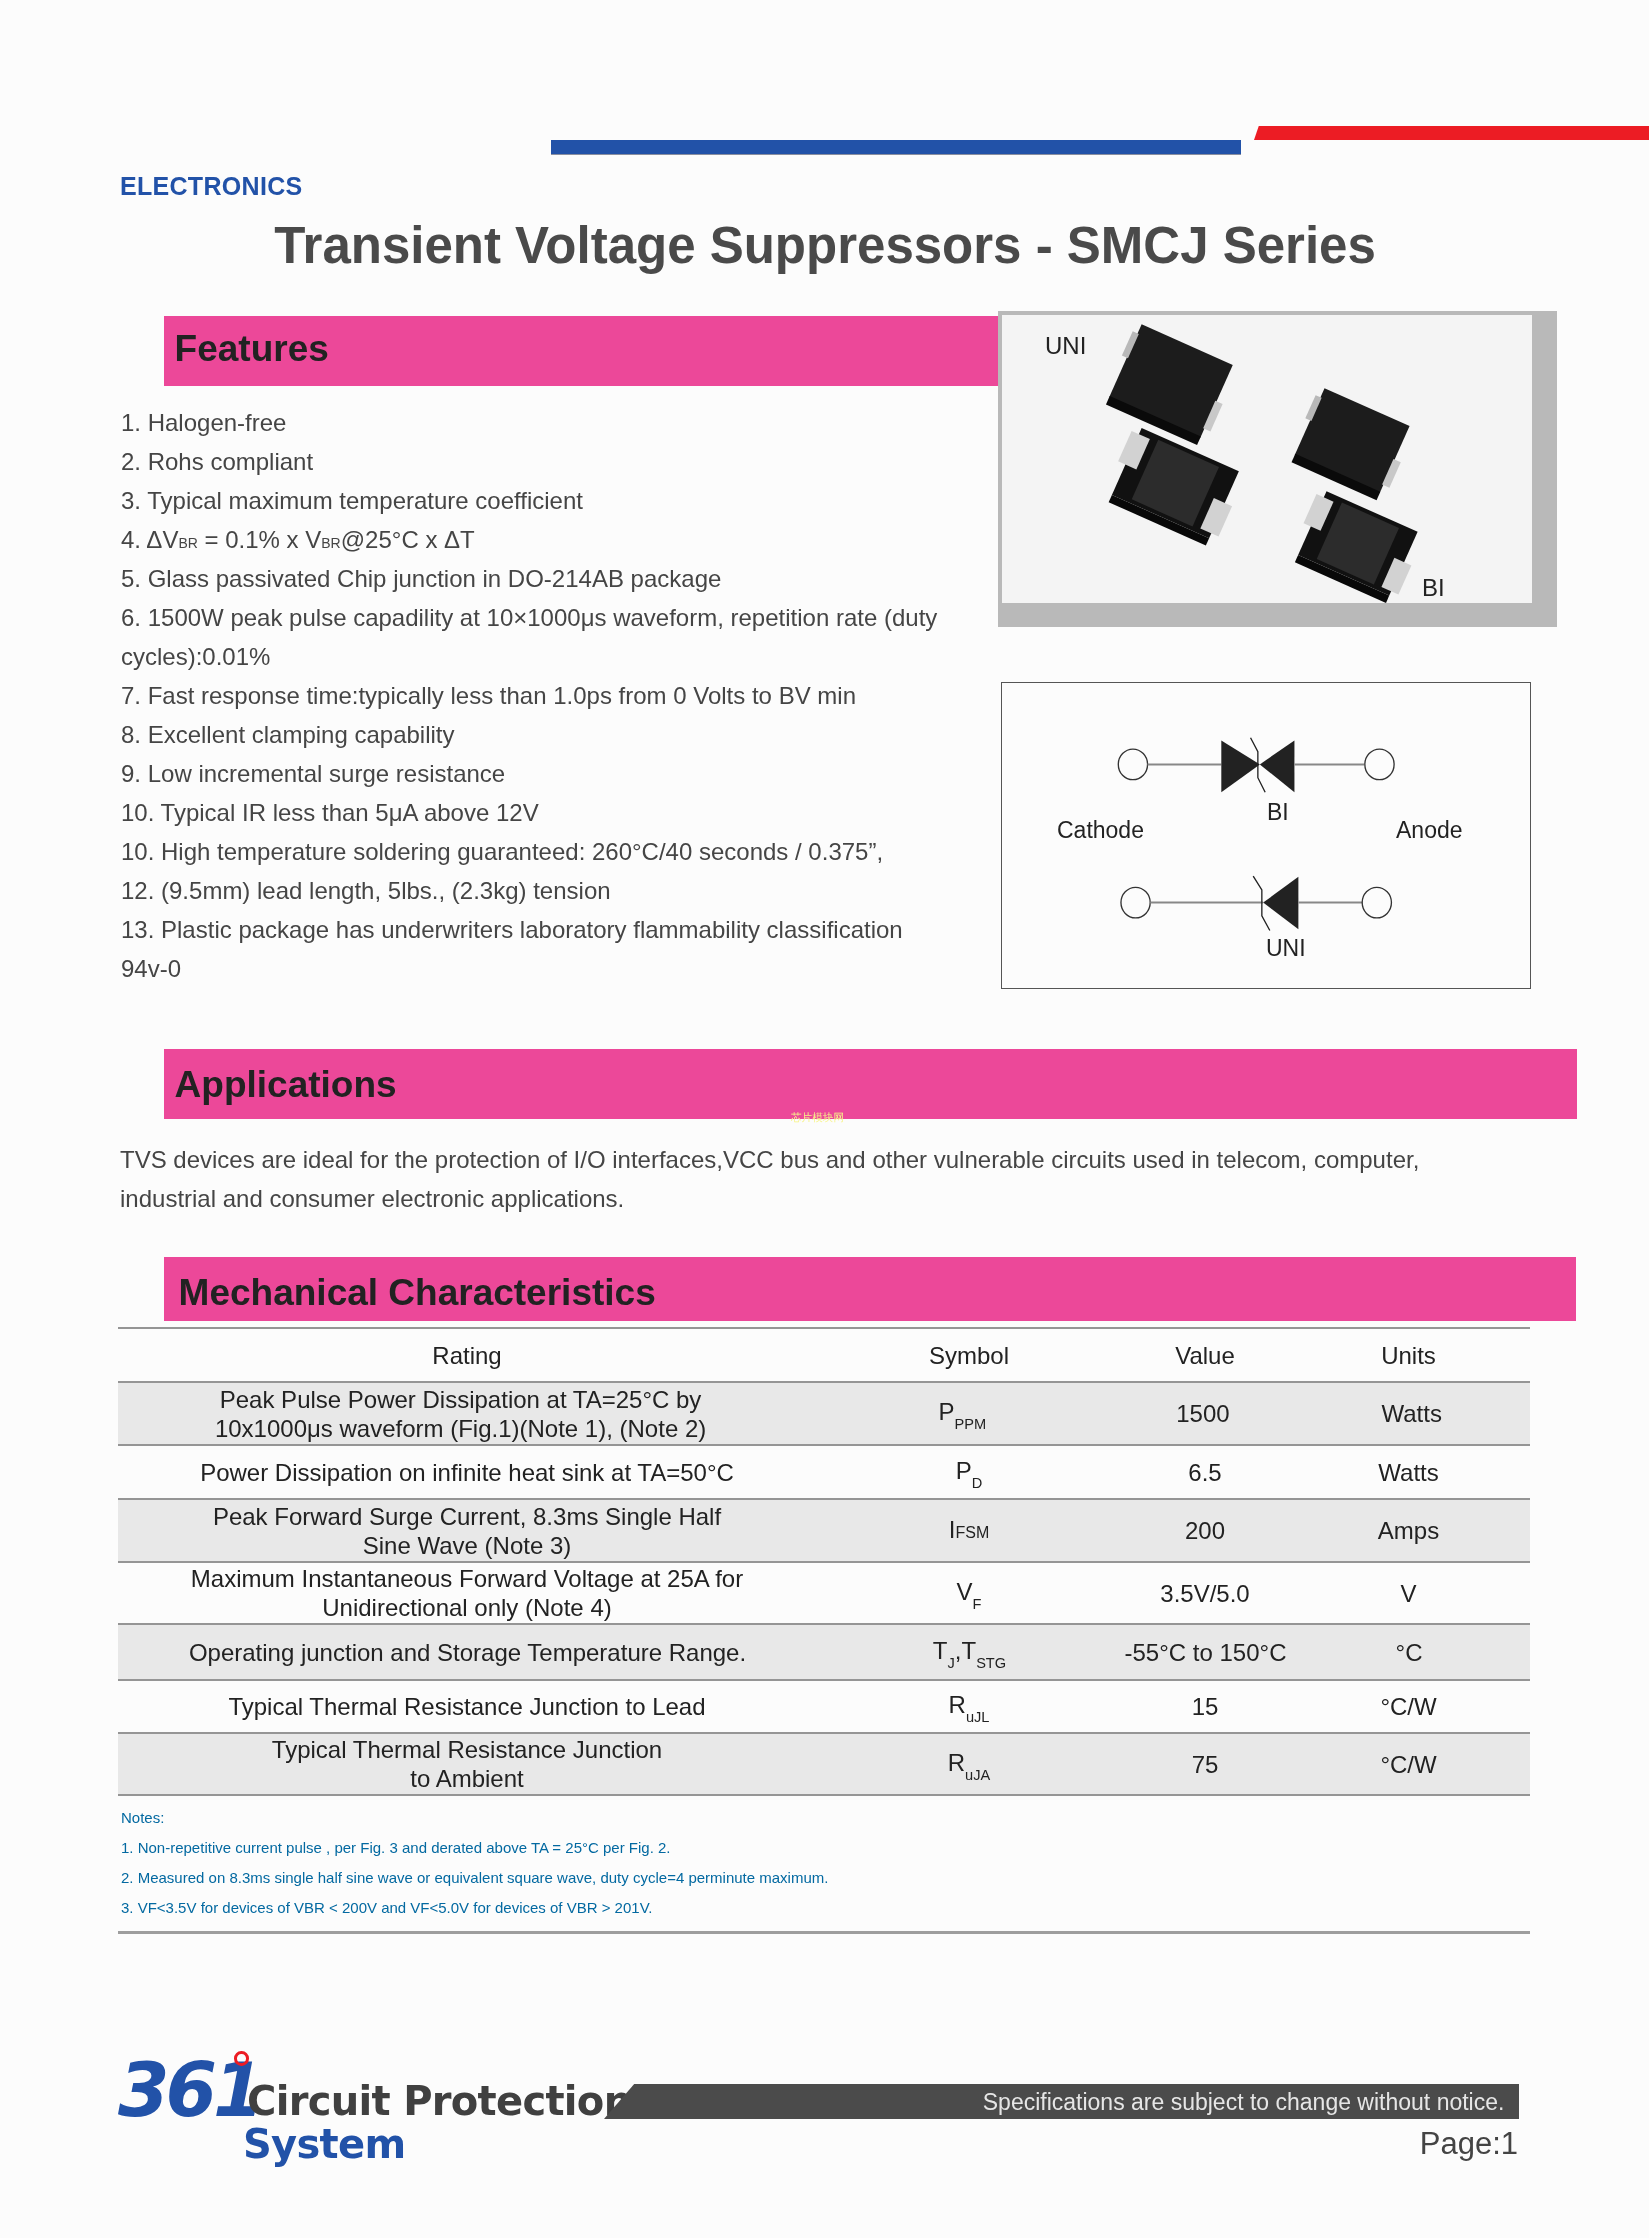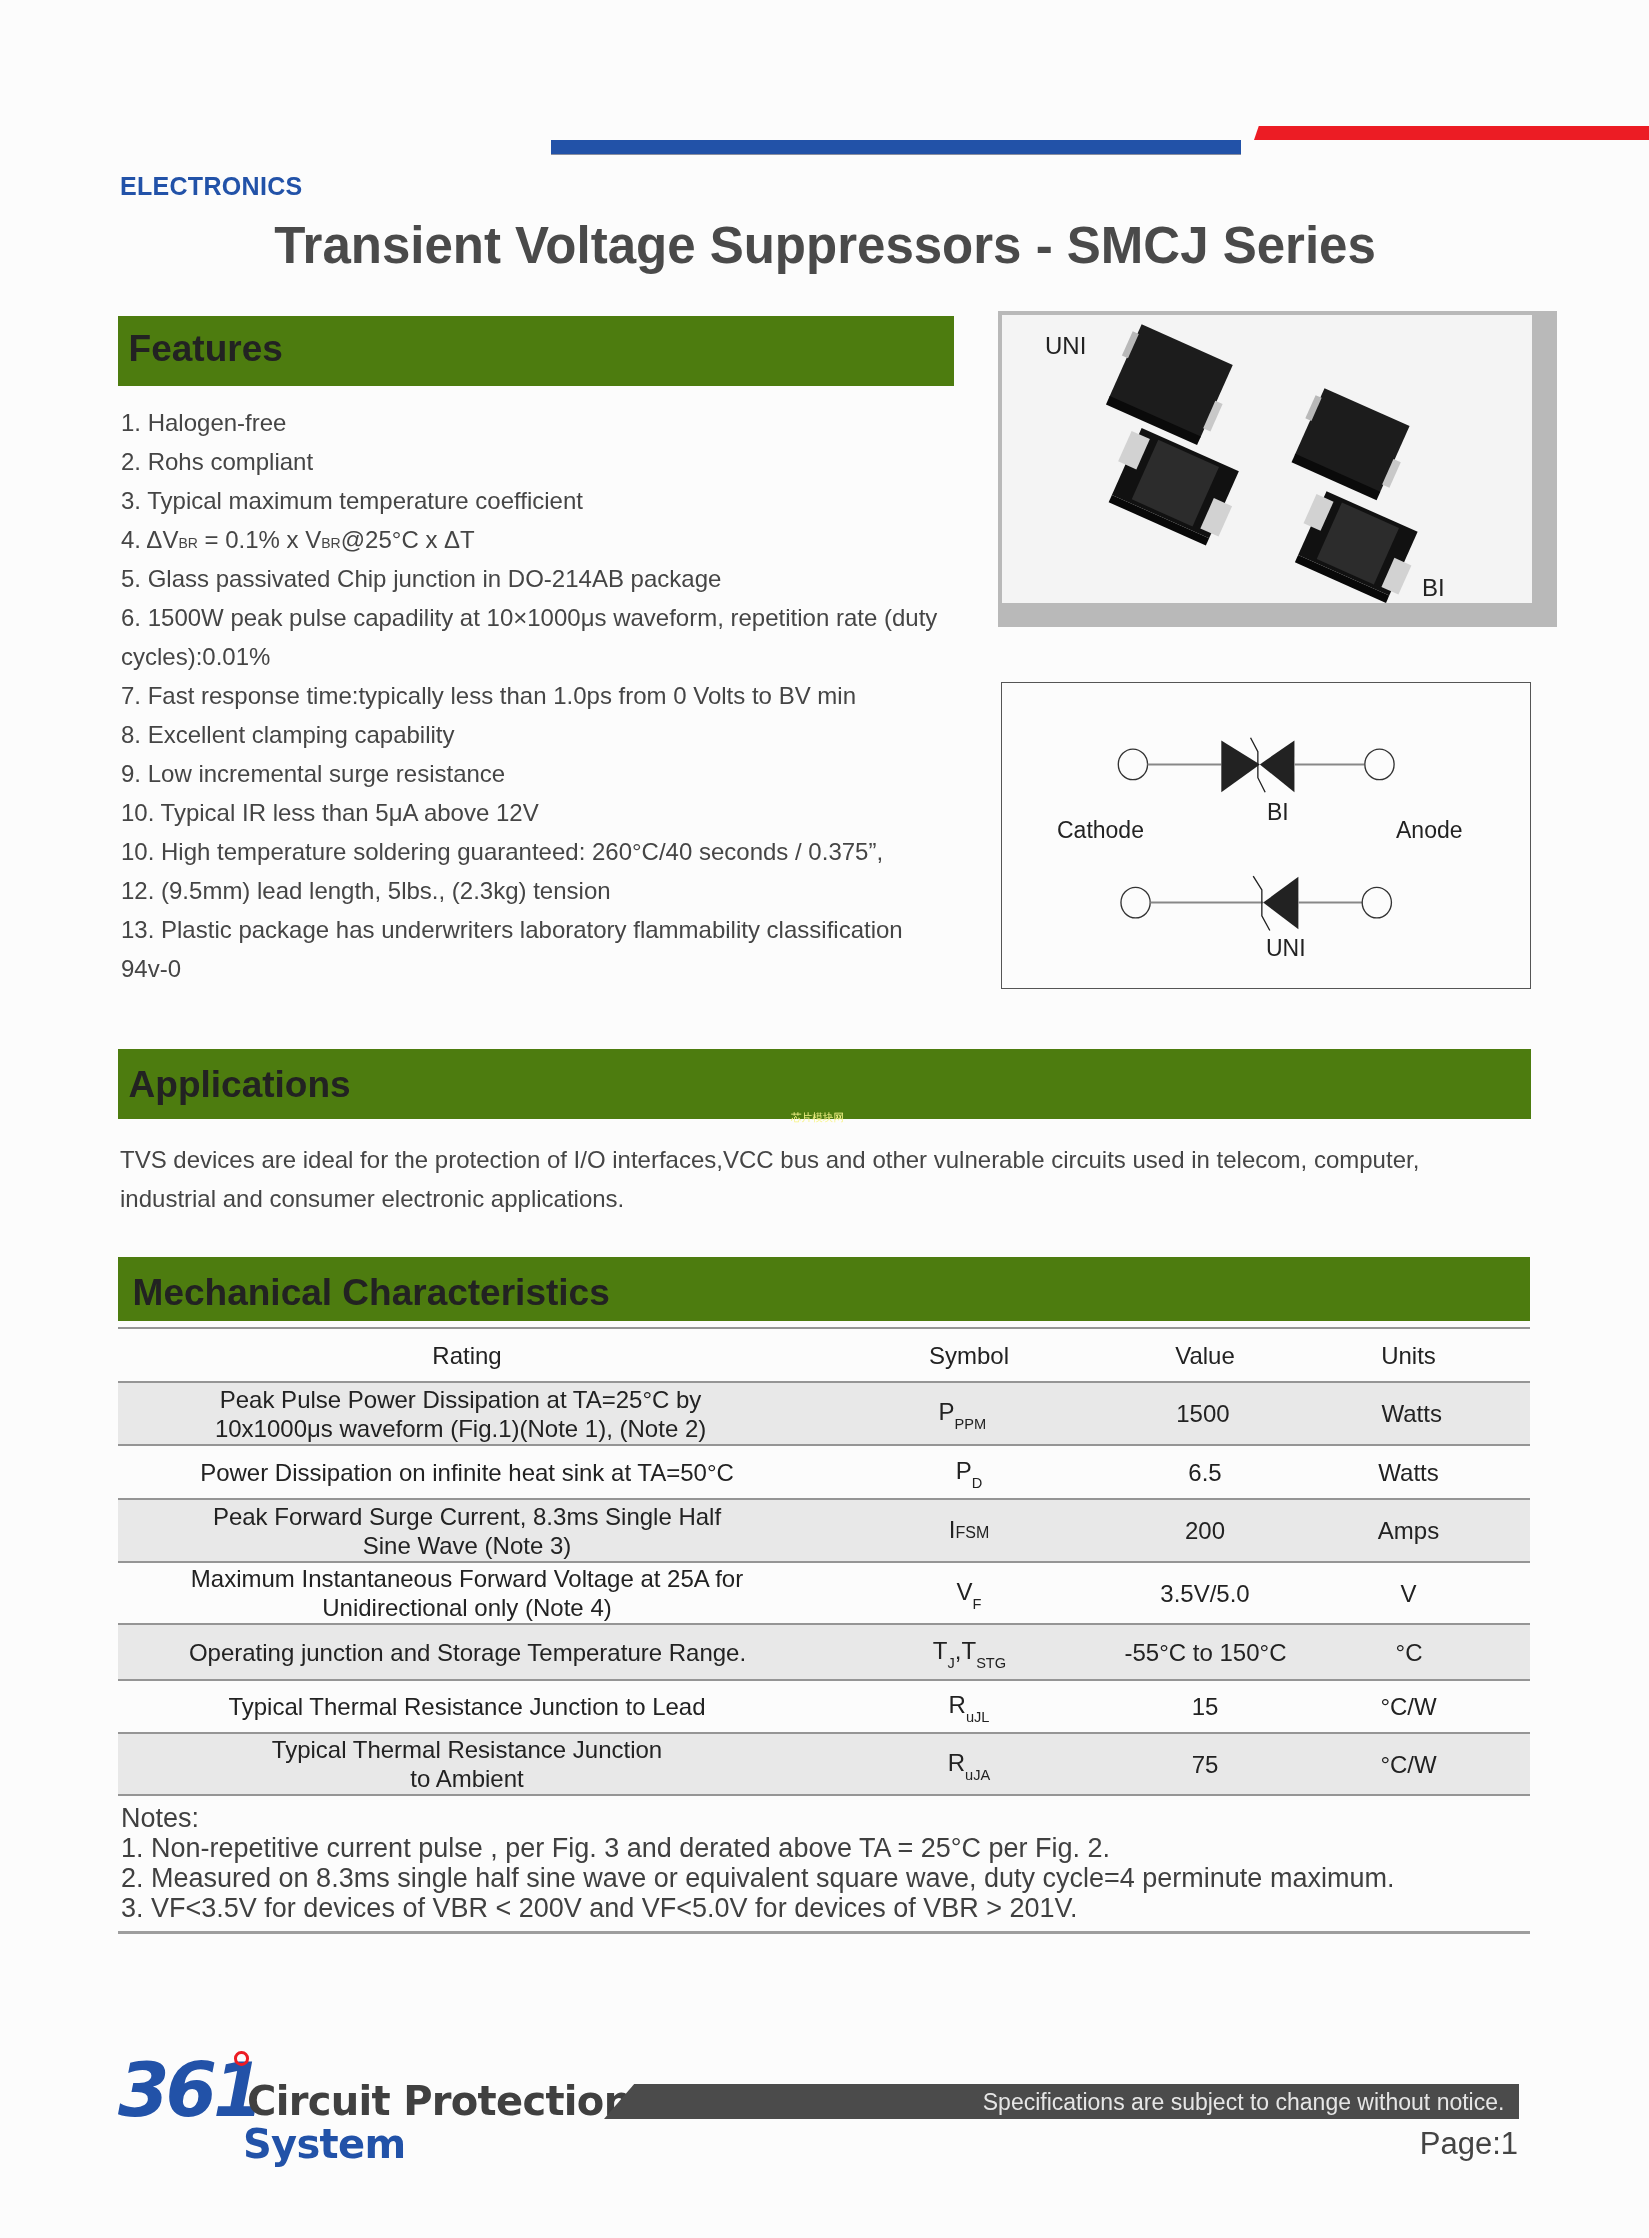--- a/index.html
+++ b/index.html
@@ -7,21 +7,21 @@
   body { position: relative; font-family: "Liberation Sans", sans-serif; color: #444; }
   .abs { position: absolute; }
 
   .bar-blue { left: 551px; top: 140px; width: 690px; height: 14.6px; background: #2252a8; border-bottom: 1.3px solid #8a8fa0; }
   .bar-red { left: 1254px; top: 126px; width: 396px; height: 14px; background: #ec1c24; clip-path: polygon(1.2% 0, 100% 0, 100% 100%, 0 100%); }
 
   .brand { left: 120px; top: 172px; font-size: 25px; font-weight: bold; color: #2252a8; letter-spacing: 0.3px; }
   .title { left: 0; width: 1650px; top: 216px; text-align: center; font-size: 51px; font-weight: bold; color: #4a4a4a; padding-right: 0; }
   .title span { position: relative; left: 0; }
 
-  .sec-head { background: #4d7c0f; }
+  .sec-head { background: #ec4899; margin-left: 46px; }
   .sec-head .label { position: absolute; left: 10.6px; font-weight: bold; color: #222; font-size: 37px; }
 
   .feat-head { left: 118px; top: 316px; width: 836px; height: 70px; }
   .feat-head .label { top: 12px; }
 
   .feat-list { left: 121px; top: 403px; width: 838px; }
   .feat-line { height: 39px; line-height: 39px; font-size: 24px; color: #454545; white-space: nowrap; }
   .sub { font-size: 14px; }
 
   .photo-box { left: 998px; top: 311px; width: 559px; height: 316px; background: #b9b9b9; }
@@ -46,21 +46,21 @@
   .row.hdr { border-top: 2.7px solid #959595; background: #fcfcfc; }
   .cell { display: flex; align-items: center; justify-content: center; text-align: center; font-size: 24px; color: #222; line-height: 29px; }
   .c-rating { width: 698px; }
   .c-sym { width: 306px; }
   .c-val { width: 166px; }
   .c-unit { width: 241px; }
   .sym { position: relative; display: inline-block; font-size: 24px; }
   .sym sub, .symsub { font-size: 14.6px; position: relative; top: 9.3px; vertical-align: baseline; }
   .tbl-end { border-top: 2.7px solid #959595; }
 
-  .notes { left: 121px; top: 1803px; width: 1410px; font-size: 27px; line-height: 30px; color: #404040; }
+  .notes { left: 121px; top: 1803px; width: 1410px; font-size: 15px; line-height: 30px; color: #0369a1; }
   .notes-rule { left: 118px; top: 1931px; width: 1412px; height: 2.7px; background: #9e9e9e; }
 
   .logo-num { left: 118px; top: 2047px; font-size: 74px; font-weight: bold; font-style: italic; color: #2252a8; letter-spacing: -4px; font-family: "DejaVu Sans", sans-serif; }
   .logo-deg { left: 234px; top: 2051px; width: 14.6px; height: 14.6px; border: 3.3px solid #ec1c24; border-radius: 50%; }
   .logo-t1 { left: 247px; top: 2078px; font-size: 40px; font-weight: bold; color: #404040; font-family: "DejaVu Sans", sans-serif; letter-spacing: -0.7px; }
   .logo-t2 { left: 243px; top: 2121px; font-size: 40px; font-weight: bold; color: #2252a8; font-family: "DejaVu Sans", sans-serif; letter-spacing: -0.7px; }
 
   .banner { left: 604px; top: 2084px; width: 915px; height: 35px; background: #4b4b4b; clip-path: polygon(3.3% 0, 100% 0, 100% 100%, 0 100%); }
   .banner-text { position: absolute; right: 14.6px; top: 4.7px; font-size: 23px; color: #e6e6e6; }
   .page-no { right: 132px; top: 2126px; font-size: 31px; color: #444; }

